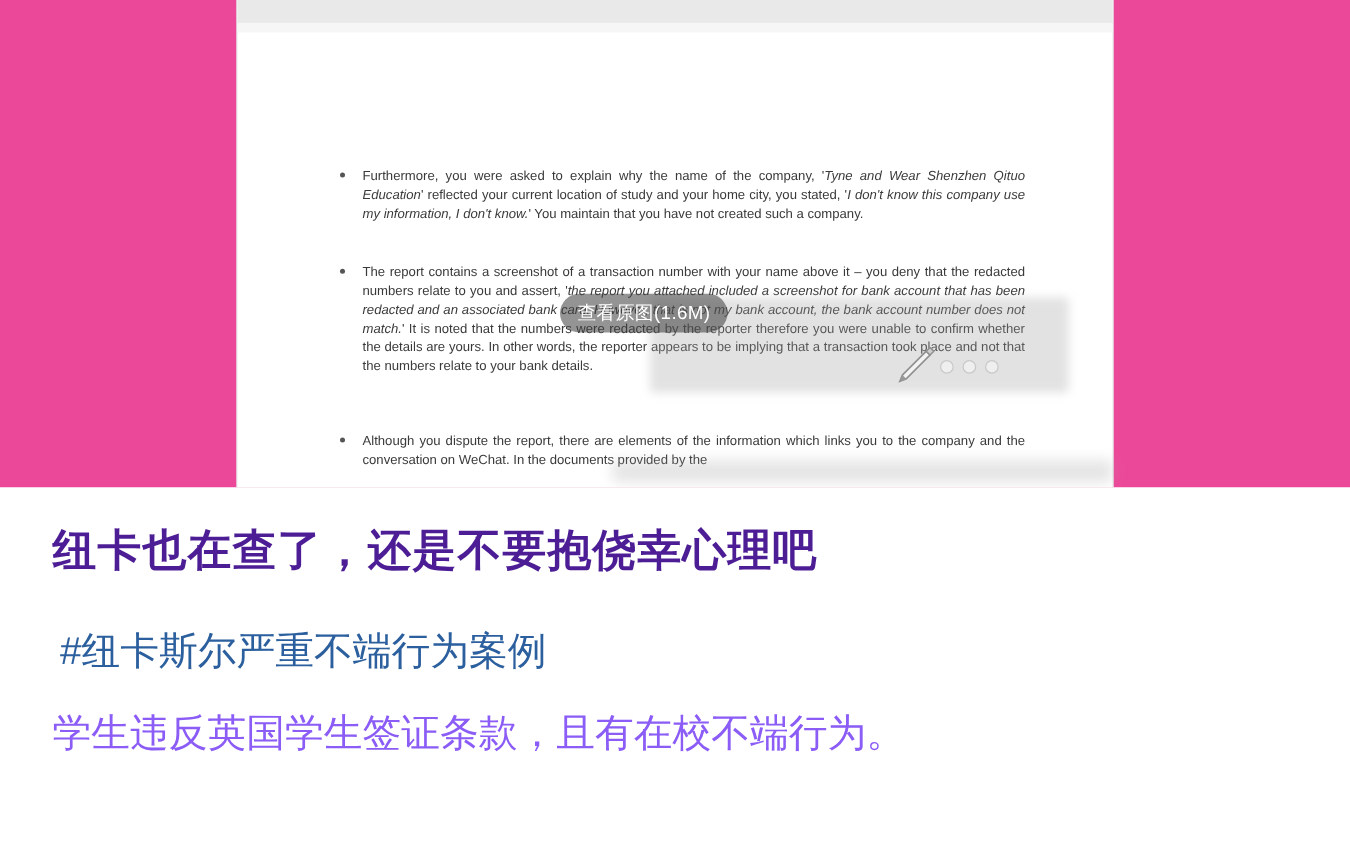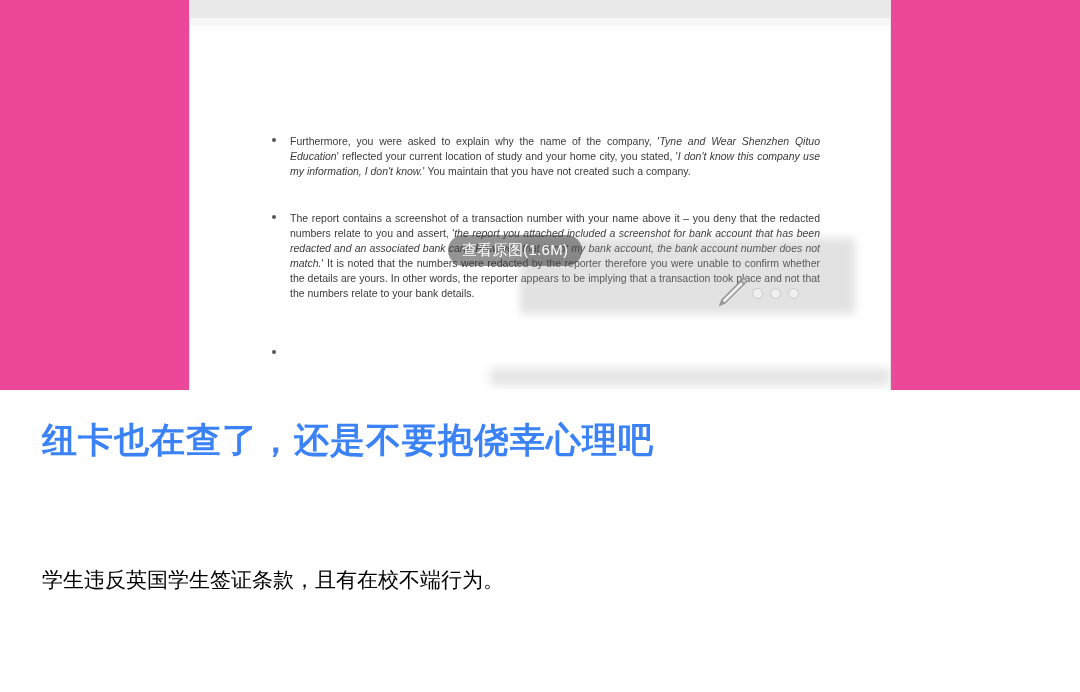--- a/index.html
+++ b/index.html
@@ -162,38 +162,38 @@
     height: 302px;
     background: #ffffff;
     padding: 0;
   }
   .post-title {
     position: absolute;
     left: 42px;
     top: 27px;
     font-size: 35px;
     font-weight: bold;
-    color: #3b82f6;
+    color: #4c1d95;
     letter-spacing: 1px;
     white-space: nowrap;
   }
   .post-tag {
     position: absolute;
     left: 48px;
     top: 110px;
     font-size: 31px;
     color: #2b5f9e;
     white-space: nowrap;
   }
   .post-line1 {
     position: absolute;
     left: 42px;
     top: 176px;
-    font-size: 21px;
-    color: #000000;
+    font-size: 31px;
+    color: #8b5cf6;
     white-space: nowrap;
   }
   .post-line2 {
     position: absolute;
     left: 42px;
     top: 240px;
     font-size: 31px;
     color: #1c1c1c;
     white-space: nowrap;
   }
@@ -220,20 +220,21 @@
 
         <div class="bullet-block" id="b2">
           <span class="dot"></span>
           <span>
             <span>The report contains a screenshot of a transaction number with your name above it – you deny that the redacted numbers relate to you and assert, '</span><em>the report you attached included a screenshot for bank account that has been redacted and an associated bank card. However, that is not my bank account, the bank account number does not match.</em><span>' It is noted that the numbers were redacted by the reporter therefore you were unable to confirm whether the details are yours. In other words, the reporter appears to be implying that a transaction took place and not that the numbers relate to your bank details.</span>
           </span>
         </div>
 
         <div class="bullet-block" id="b3">
           <span class="dot"></span>
+          <span>Although you dispute the report, there are elements of the information which links you to the company and the conversation on WeChat. In the documents provided by the</span>
         </div>
 
         <div class="blur-streak"></div>
         <div class="blur-streak2"></div>
       </div>
     </div>
 
     <div class="view-original">查看原图(1.6M)</div>
 
     <div class="dots">
@@ -244,16 +245,17 @@
 
     <svg class="pencil" viewBox="0 0 34 34">
       <path d="M4 30 L9 28 L28 9 L25 6 L6 25 Z" fill="#f2f2f2" stroke="#8f8f8f" stroke-width="1.4"></path>
       <path d="M25 6 L28 9 L31 6 L28 3 Z" fill="#cfcfcf" stroke="#8f8f8f" stroke-width="1.2"></path>
       <path d="M4 30 L6 25 L9 28 Z" fill="#9a9a9a"></path>
     </svg>
   </div>
 
   <div class="post">
     <div class="post-title">纽卡也在查了，还是不要抱侥幸心理吧</div>
+    <div class="post-tag">#纽卡斯尔严重不端行为案例</div>
     <div class="post-line1">学生违反英国学生签证条款，且有在校不端行为。</div>
   </div>
 
 </div>
 
 </body></html>

